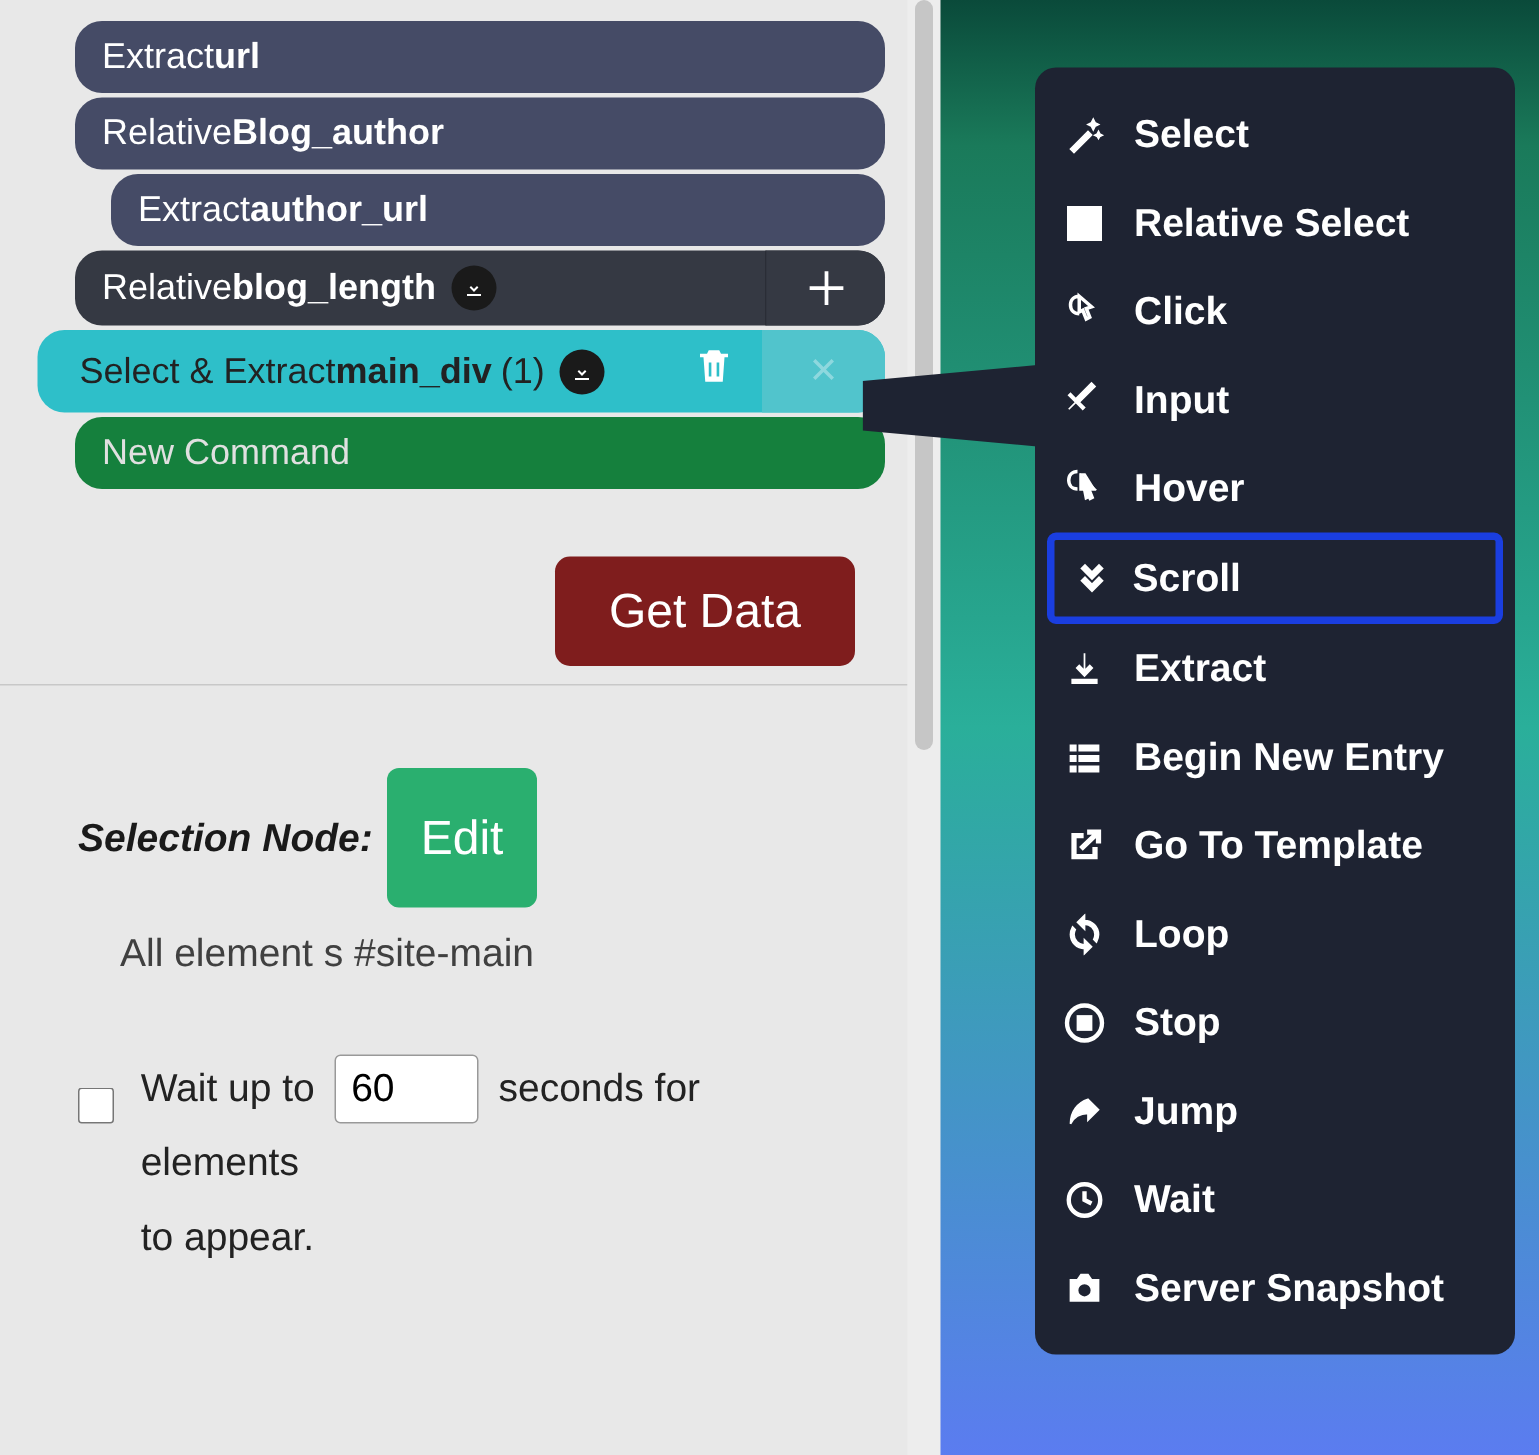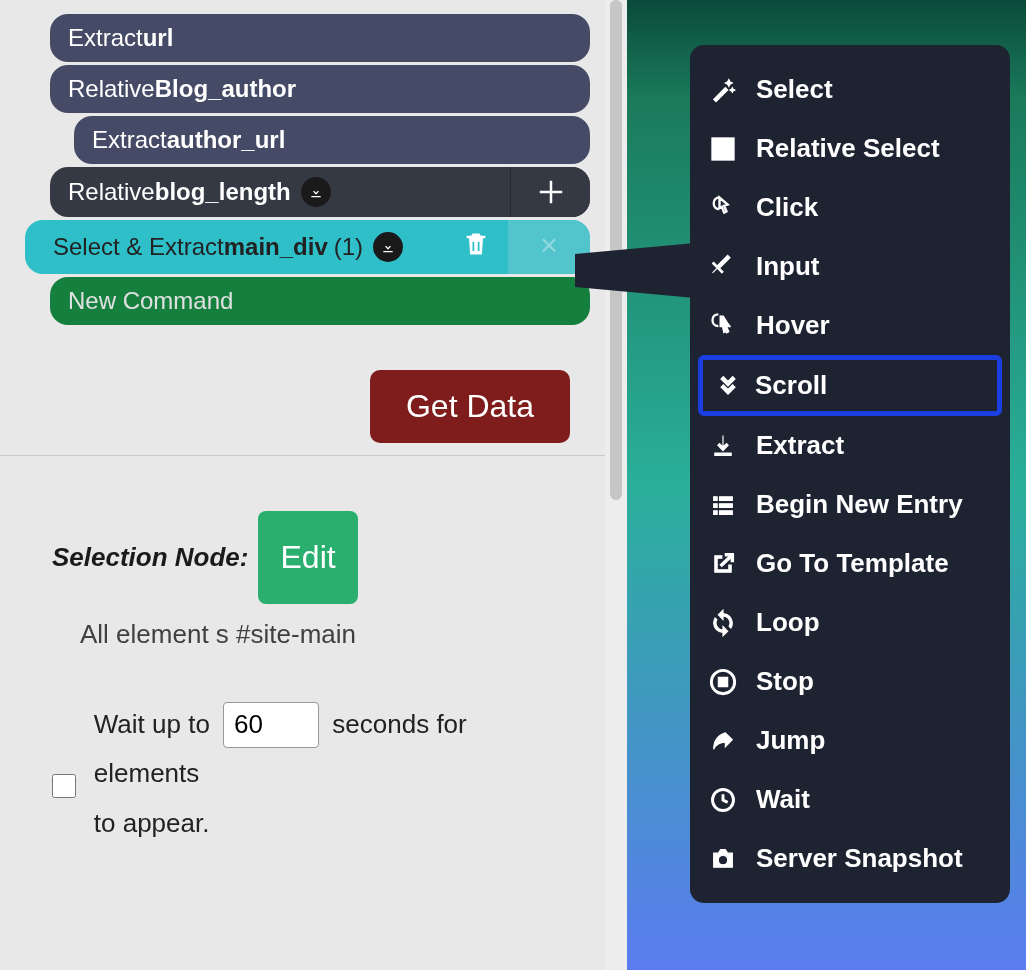--- a/index.html
+++ b/index.html
@@ -129,21 +129,21 @@
       padding: 28px 22px;
       cursor: pointer;
     }
     .sel-selector {
       font-size: 26px;
       color: #404040;
       margin: 15px 0 0 28px;
     }
     .wait-row {
       display: flex;
-      align-items: center;
+      align-items: flex-start;
       margin-top: 50px;
       gap: 18px;
     }
     .wait-checkbox {
       width: 24px;
       height: 24px;
       border-radius: 6px;
       margin-top: 24px;
       accent-color: #888;
     }

